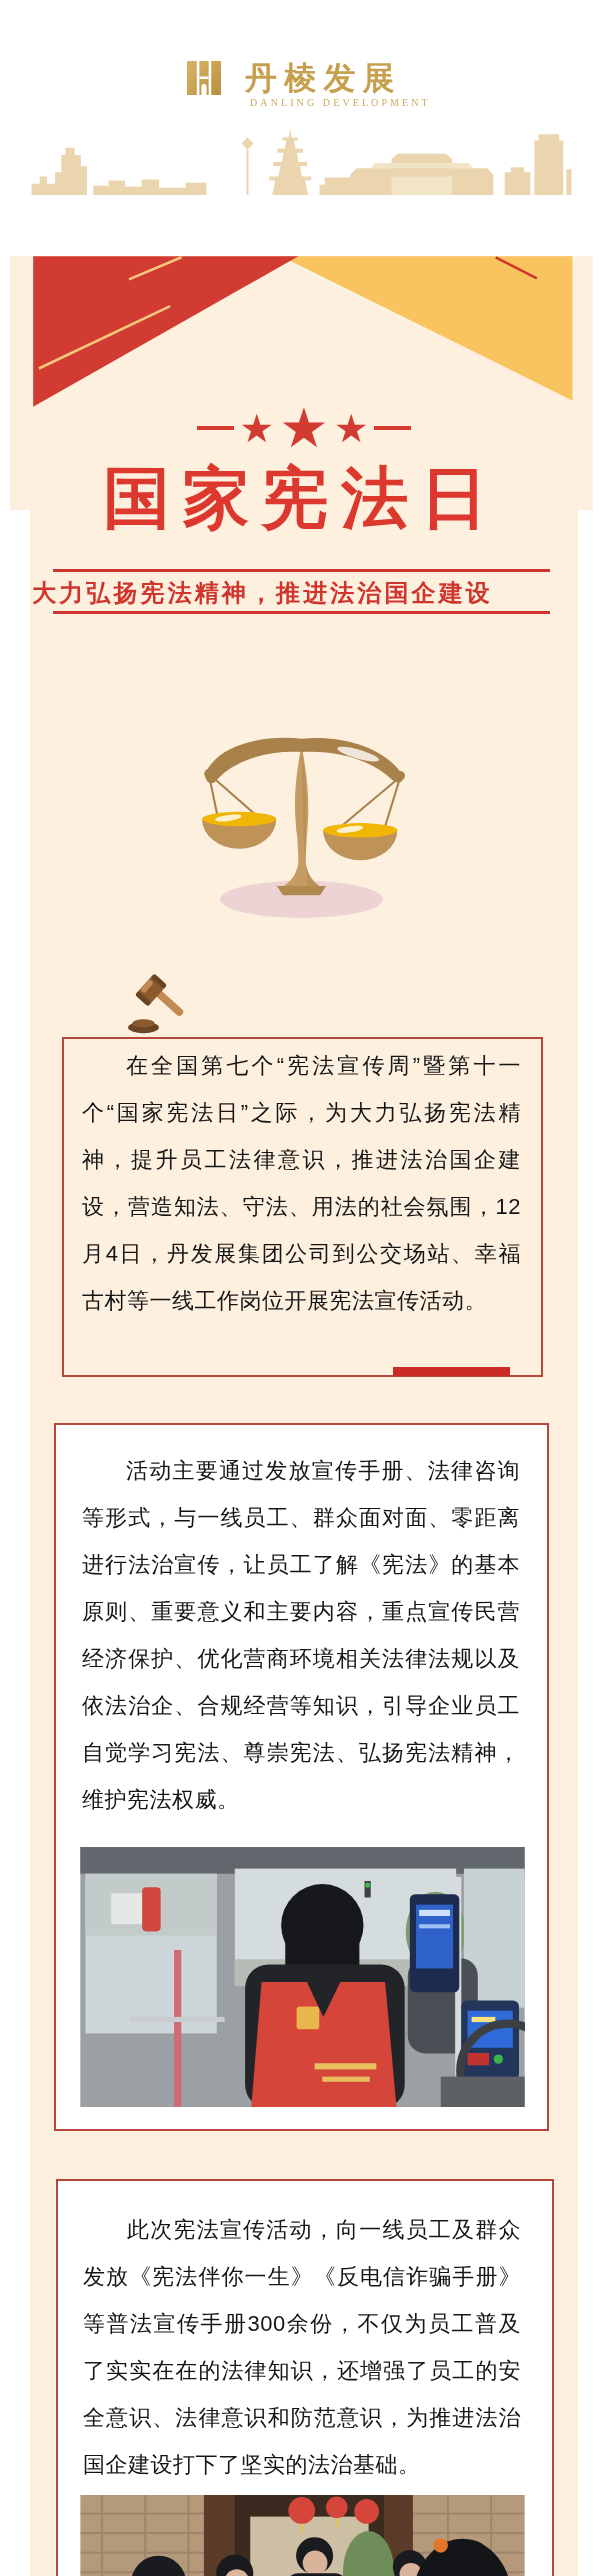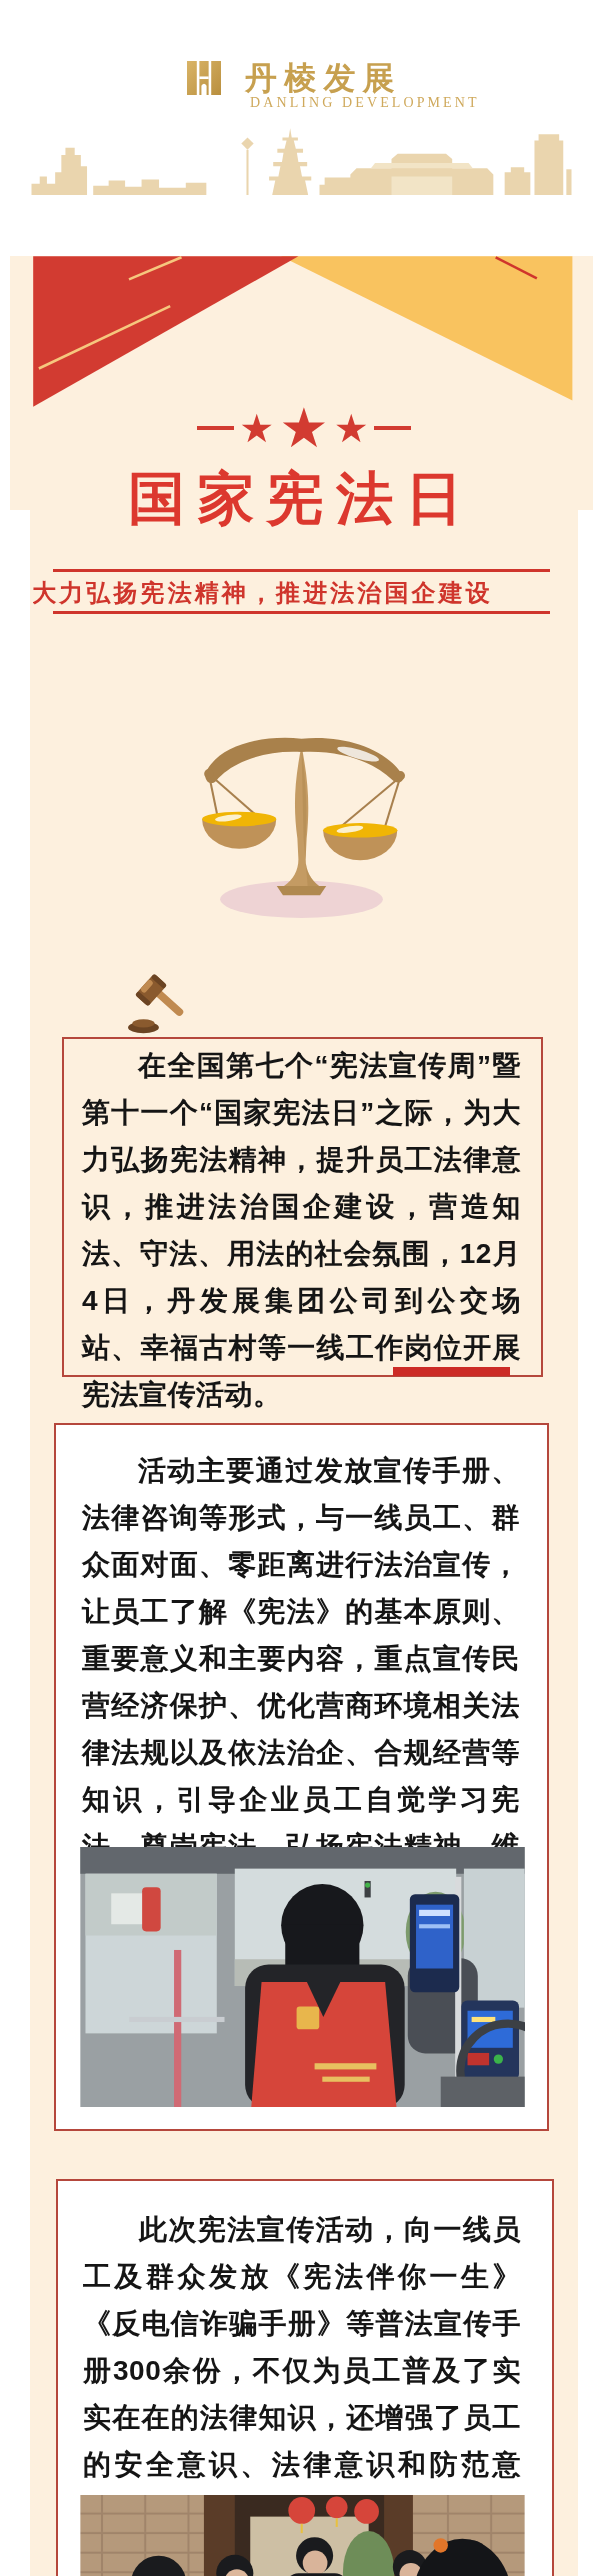--- a/index.html
+++ b/index.html
@@ -4,33 +4,33 @@
 <style>
   html,body{margin:0;padding:0;background:#ffffff;}
   .page{position:relative;width:603px;height:3388px;background:#ffffff;overflow:hidden;
         font-family:"Liberation Sans","DejaVu Sans",sans-serif;}
   .abs{position:absolute;}
   .cream{background:#fdf0de;}
   
   .logo-cn{font-family:Liberation Sans, sans-serif;font-weight:bold;
            color:#c7a04f;font-size:32px;letter-spacing:7.2px;line-height:34px;}
   .logo-en{font-family:"Liberation Serif","DejaVu Serif",serif;color:#cfa95c;
-           font-size:14px;letter-spacing:3.1px;line-height:10.3px;}
+           font-size:10px;letter-spacing:3.1px;line-height:10.3px;}
   
-  .page-title{width:603px;text-align:center;font-size:57px;line-height:82px;
+  .page-title{width:603px;text-align:center;font-size:67px;line-height:82px;
               font-weight:bold;color:#dc382e;letter-spacing:12.4px;}
   .page-subtitle{width:525px;text-align:center;font-size:24px;line-height:33px;
                  font-weight:bold;color:#cf352c;letter-spacing:3.1px;}
   .rule{height:3.1px;background:#cf352c;}
   .stars-row{display:flex;align-items:center;justify-content:space-between;}
   .dash{width:37px;height:3.6px;background:#d23b31;}
   .star{color:#d23b31;line-height:1;}
   
   .box{position:absolute;border:2.6px solid #b5473c;box-sizing:border-box;}
-  .para{position:absolute;font-size:28px;line-height:47px;color:#151515;font-weight:700;
+  .para{position:absolute;font-size:22px;line-height:47px;color:#151515;font-weight:400;
         text-align:justify;text-indent:2em;letter-spacing:0.5px;}
   .photo{position:absolute;overflow:hidden;}
   .accent-bar{position:absolute;background:#cc2b26;}
 </style>
 </head>
 <body>
 
 <div class="page">
 
   <div class="abs" style="left:0;top:0;width:603px;height:256px;background:#ffffff;">

